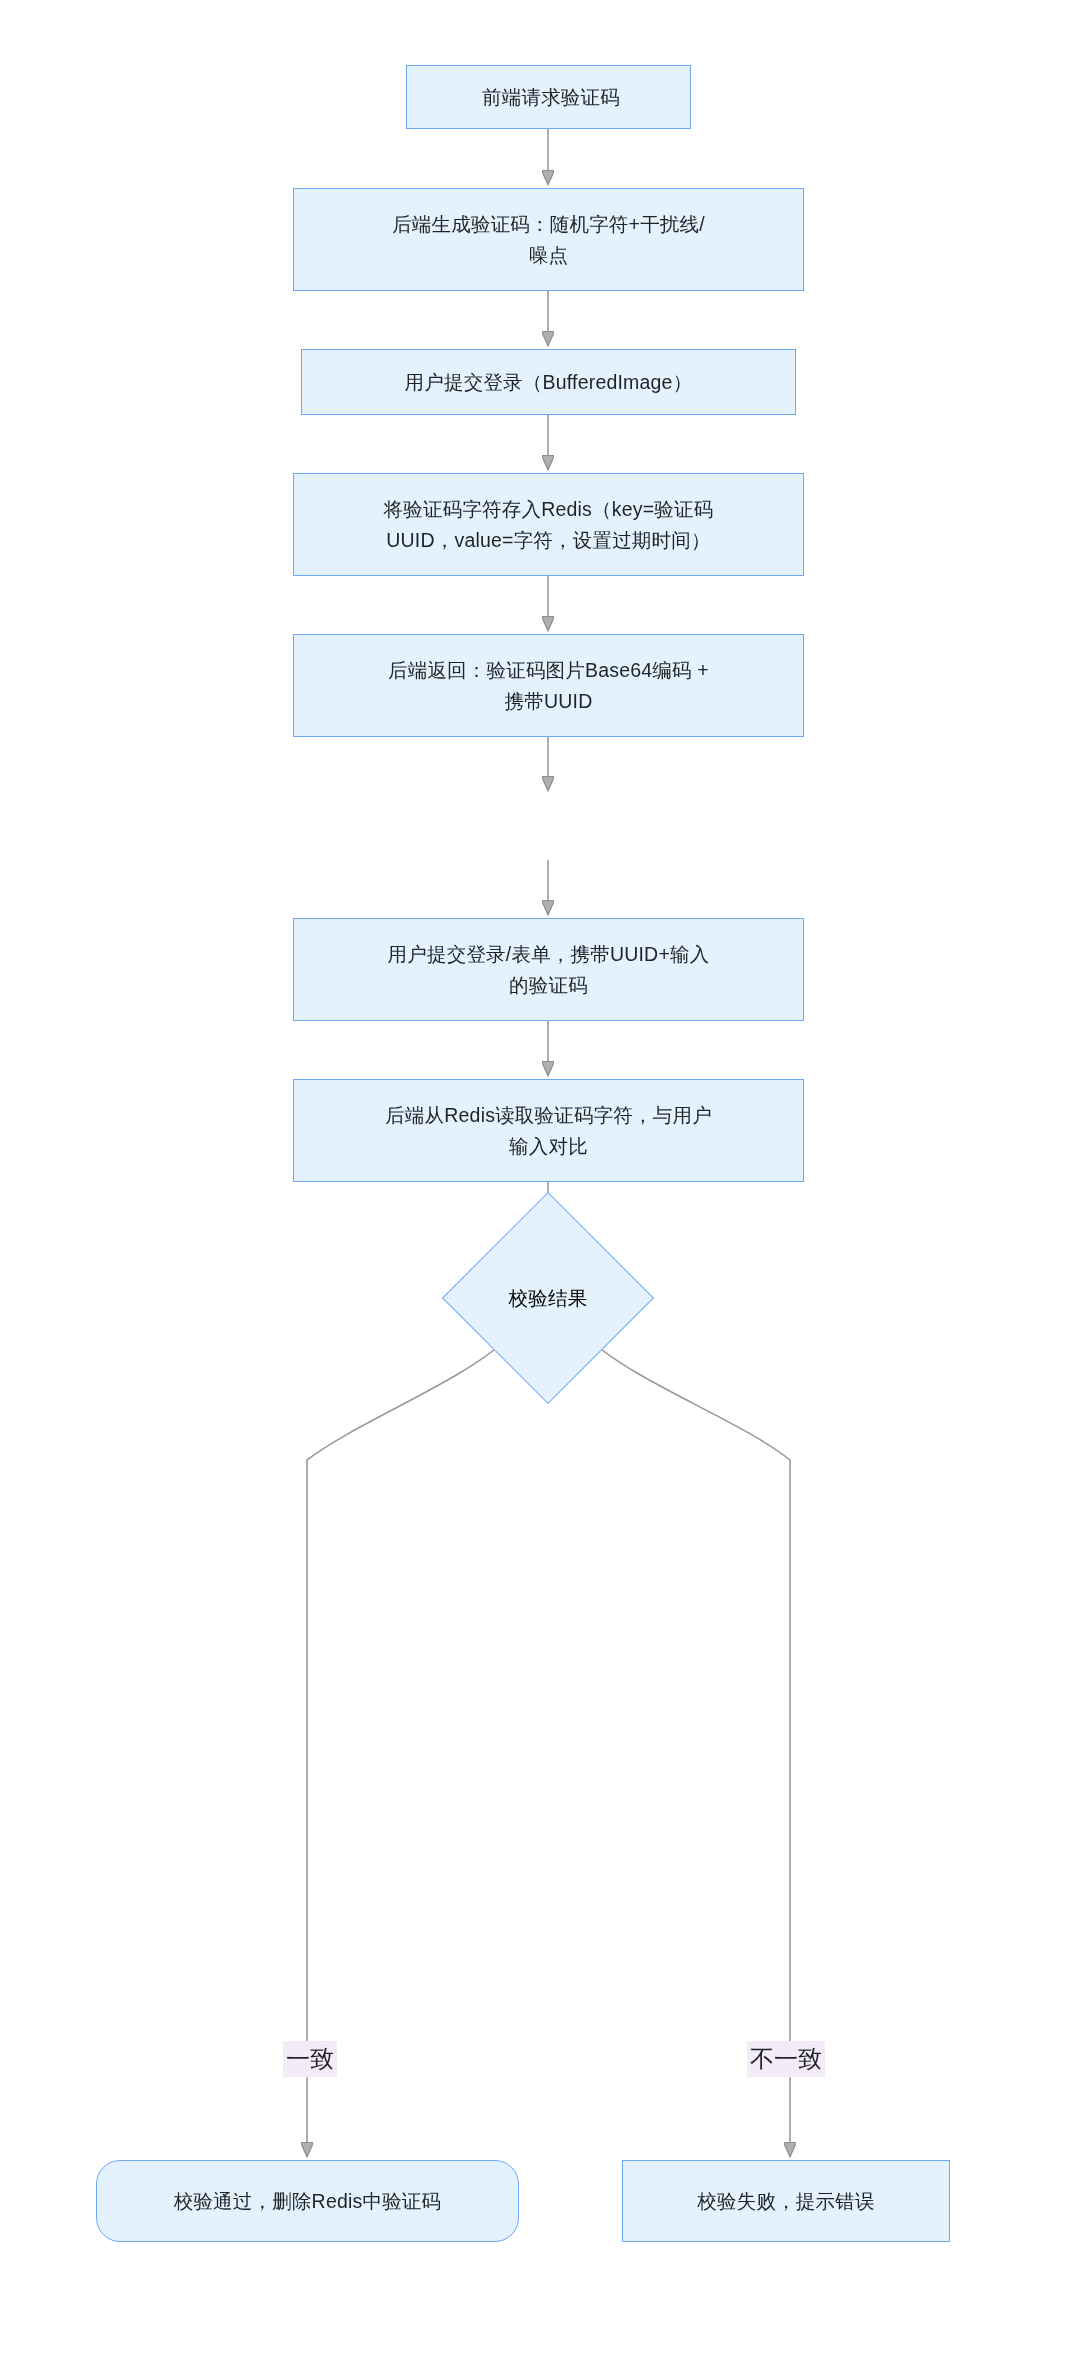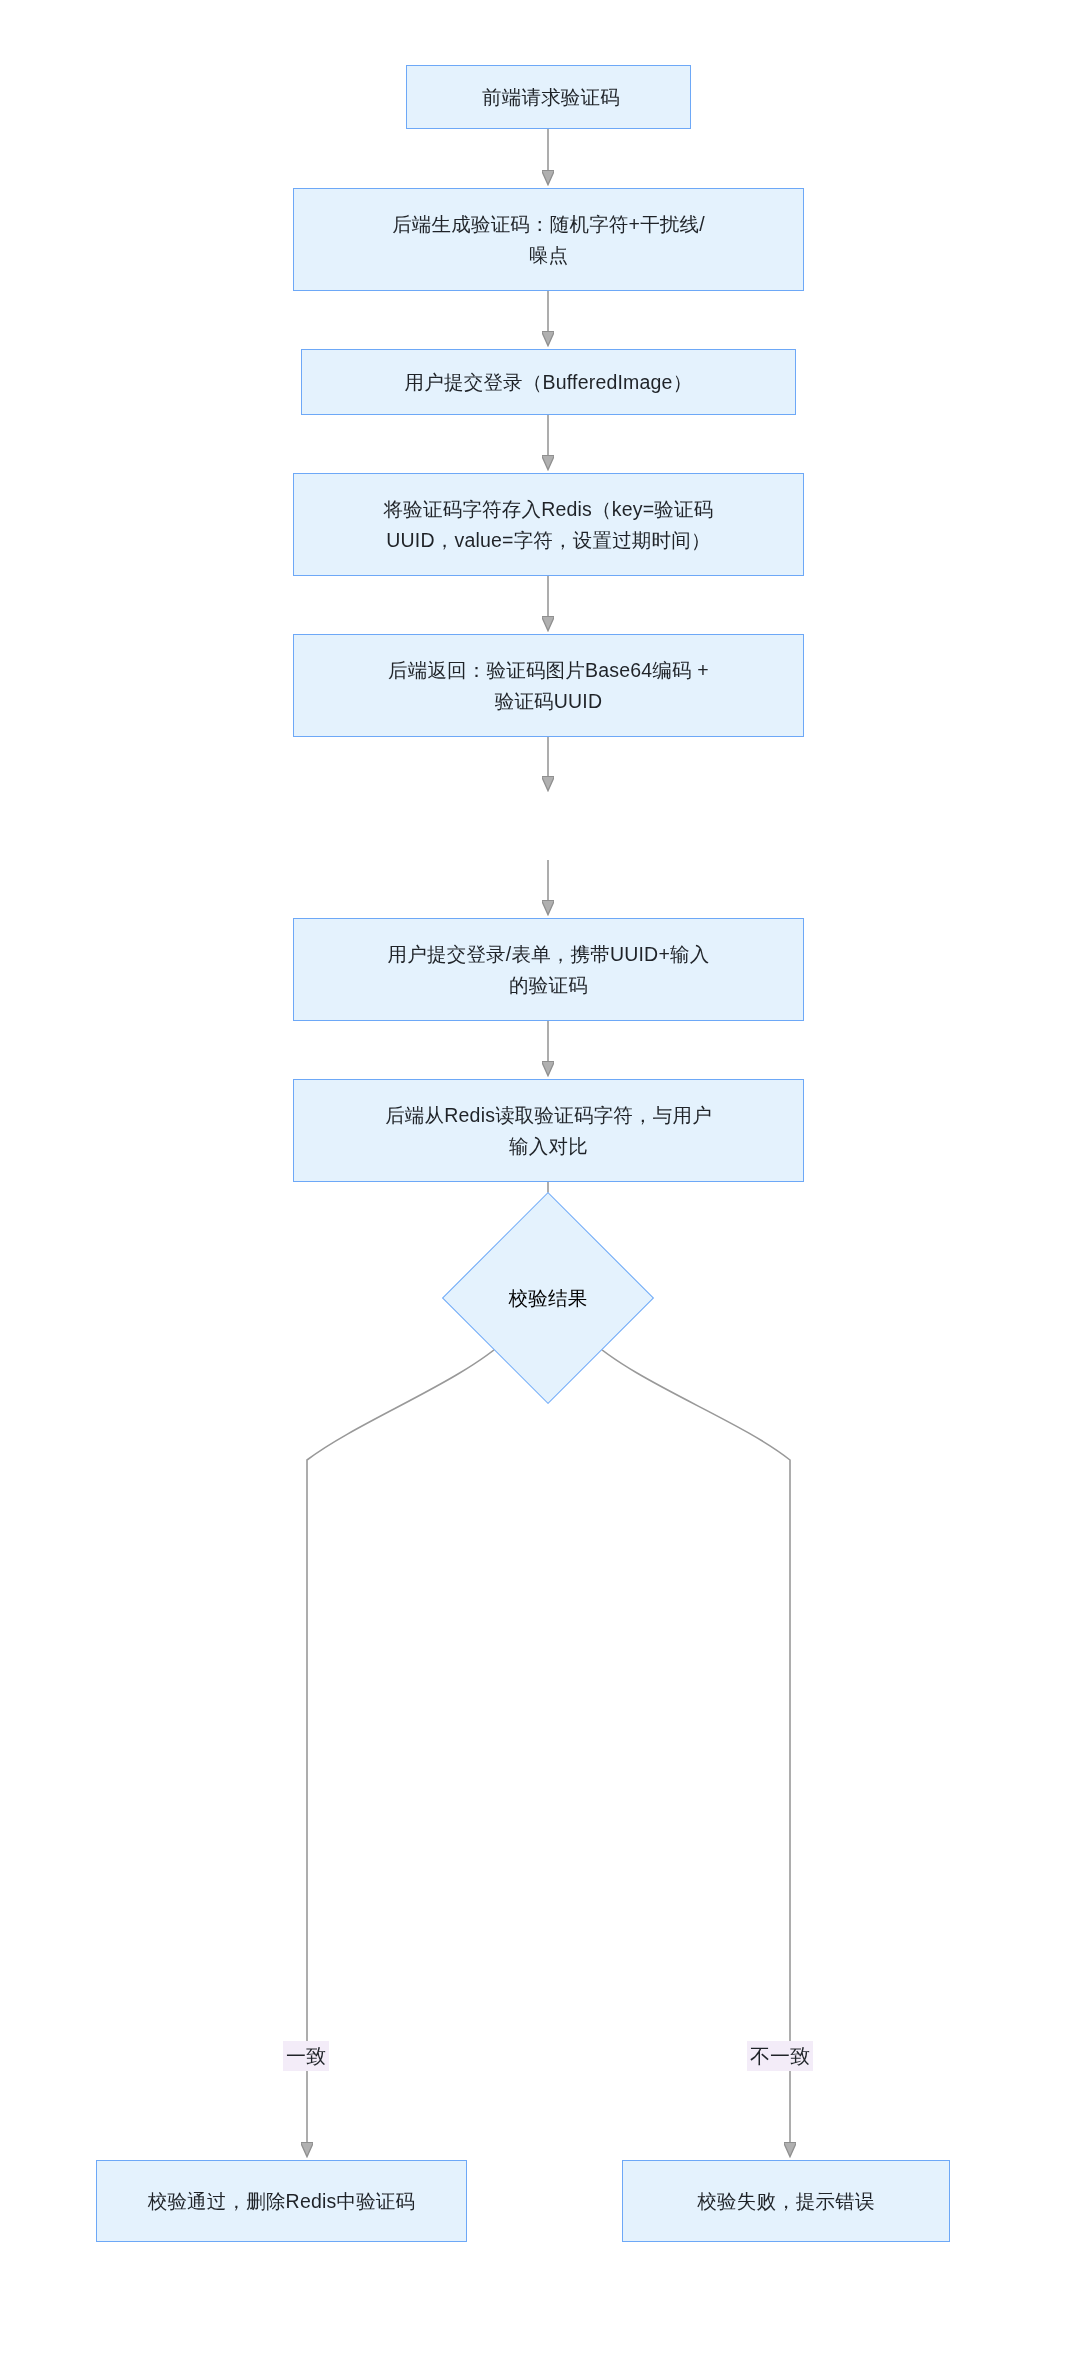--- a/index.html
+++ b/index.html
@@ -62,21 +62,21 @@
     position: relative;
     z-index: 2;
     font-size: 19.5px;
     color: #000000;
   }
   .edge-label {
     position: absolute;
     box-sizing: border-box;
     background: #f3ecf8;
     color: #1f2328;
-    font-size: 20px;
+    font-size: 24px;
     line-height: 1.4;
     padding: 1px 3px;
     white-space: nowrap;
   }
 </style>
 </head>
 <body>
 
 <div id="flow-root">
 
@@ -121,21 +121,21 @@
     <span>用户提交登录（BufferedImage）</span>
   </div>
 
   <div class="node" style="left:293px; top:473px; width:511px; height:103px;">
     <span>将验证码字符存入Redis（key=验证码
 UUID，value=字符，设置过期时间）</span>
   </div>
 
   <div class="node" style="left:293px; top:634px; width:511px; height:103px;">
     <span>后端返回：验证码图片Base64编码 +
-验证码UUID</span>
+携带UUID</span>
   </div>
 
 
   <div class="node" style="left:293px; top:918px; width:511px; height:103px;">
     <span>用户提交登录/表单，携带UUID+输入
 的验证码</span>
   </div>
 
   <div class="node" style="left:293px; top:1079px; width:511px; height:103px;">
     <span>后端从Redis读取验证码字符，与用户
@@ -147,21 +147,21 @@
     <span class="diamond-label">校验结果</span>
   </div>
 
   <div class="edge-label" style="left:283px; top:2041px;">
     <span>一致</span>
   </div>
   <div class="edge-label" style="left:747px; top:2041px;">
     <span>不一致</span>
   </div>
 
-  <div class="node" style="left:96px; top:2160px; width:371px; height:82px;">
+  <div class="node" style="left:96px; top:2160px; width:423px; height:82px;border-radius:24px;">
     <span>校验通过，删除Redis中验证码</span>
   </div>
 
   <div class="node" style="left:622px; top:2160px; width:328px; height:82px;">
     <span>校验失败，提示错误</span>
   </div>
 
 </div>
 
 </body></html>

